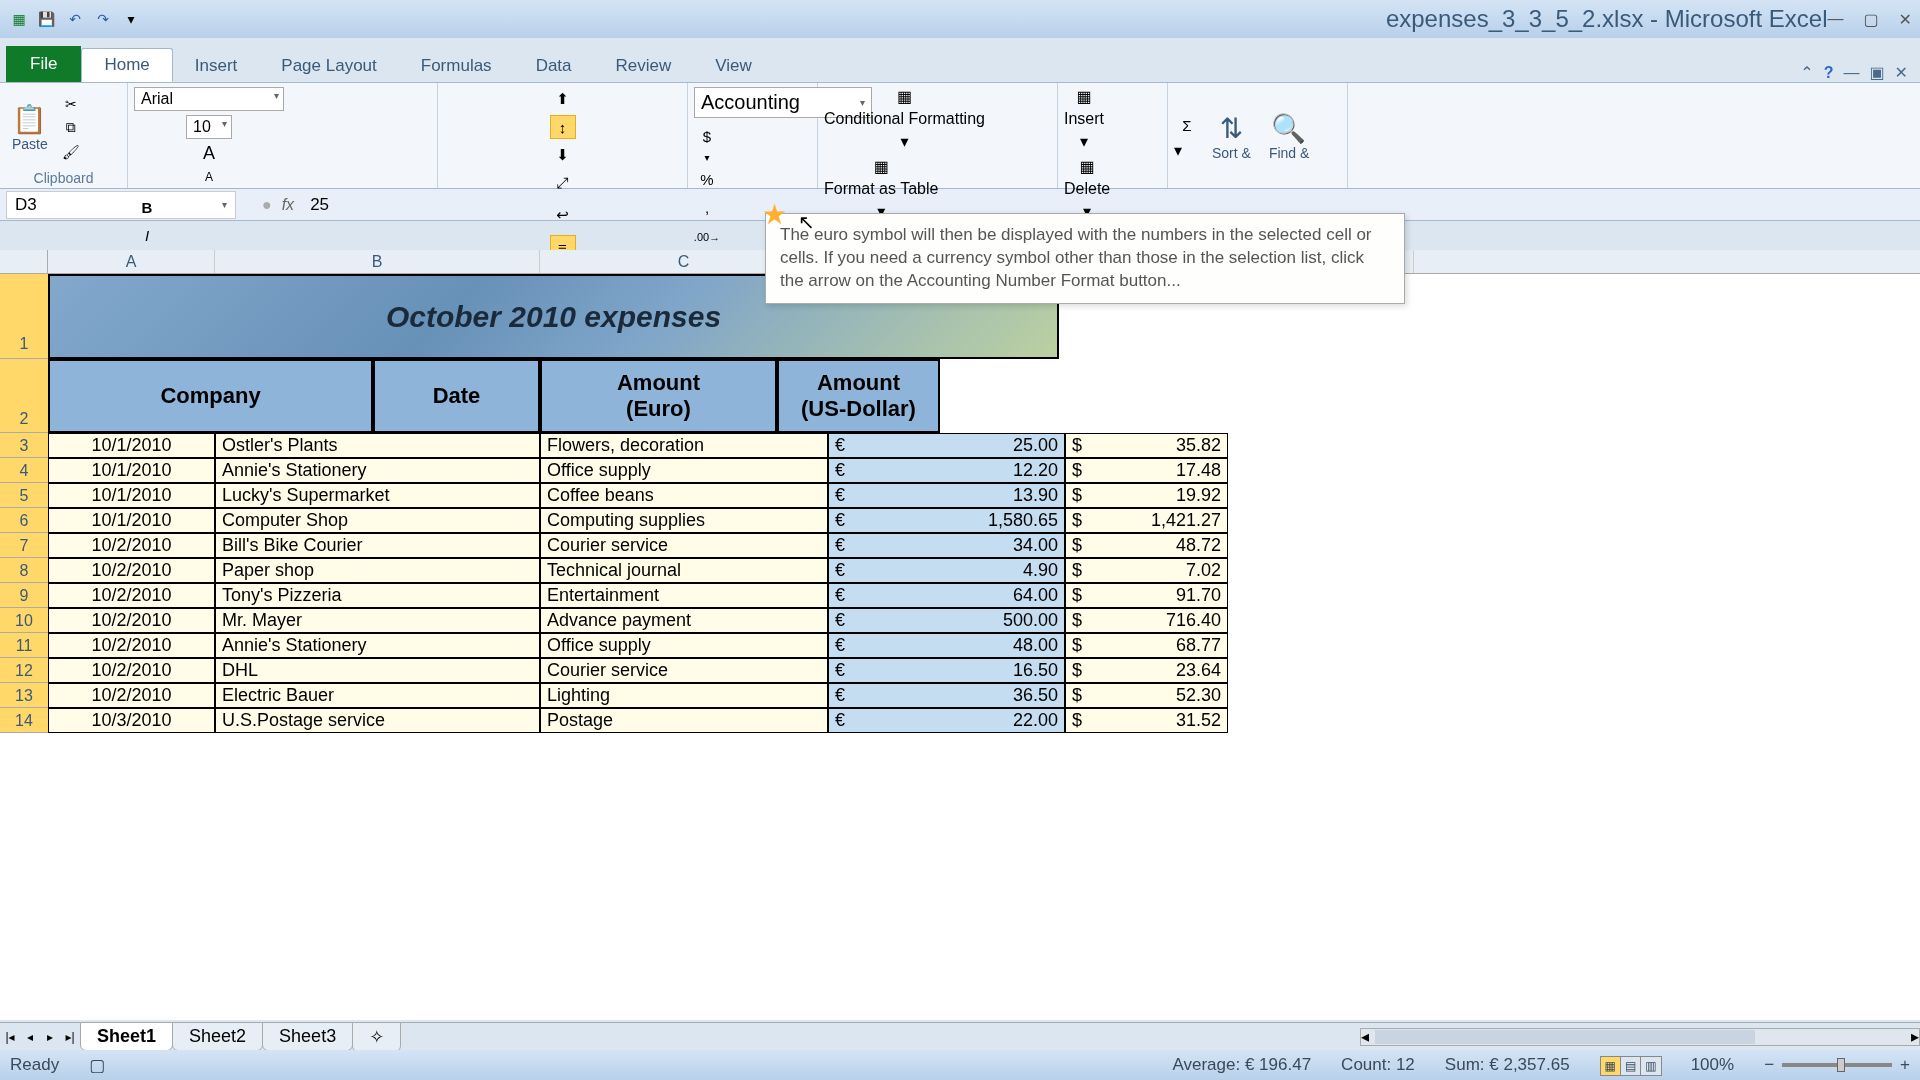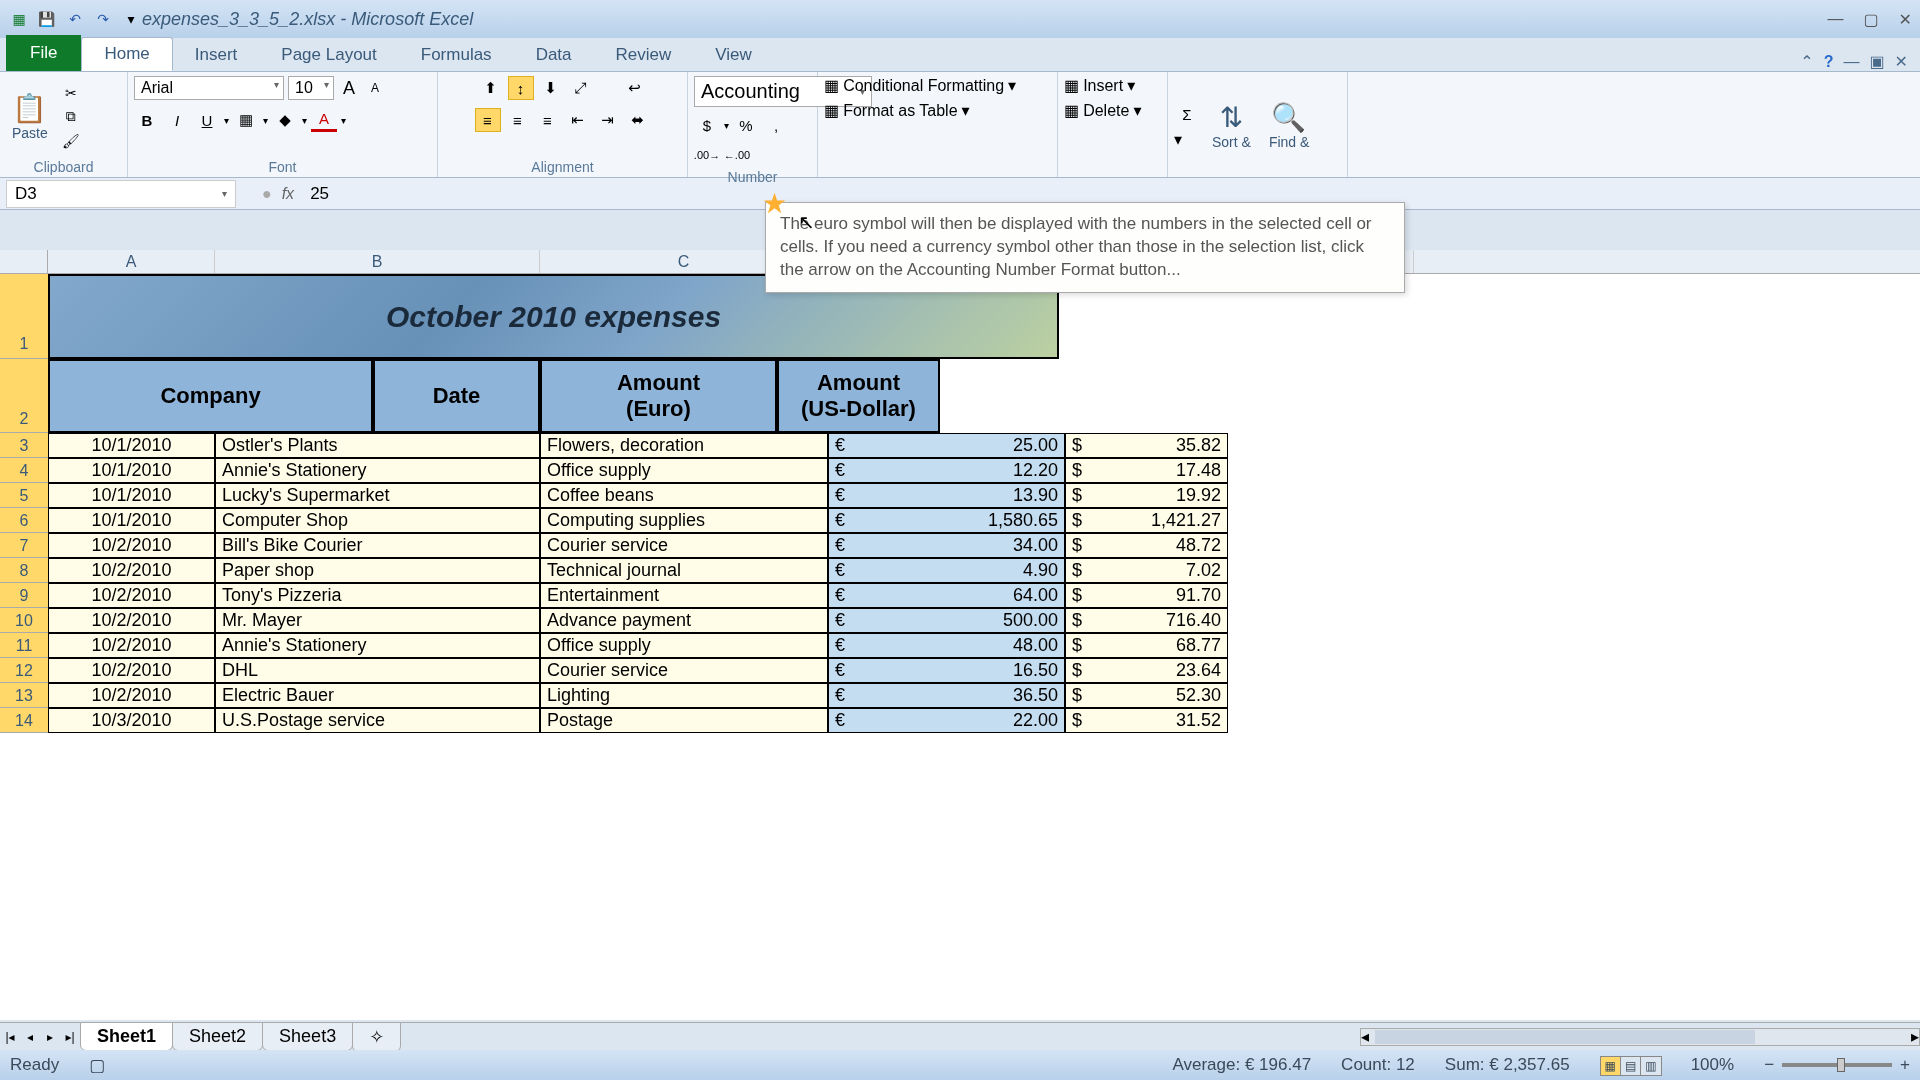--- a/index.html
+++ b/index.html
@@ -2,42 +2,42 @@
 <html><head>
 <meta charset="utf-8">
 <style>
 * { margin: 0; padding: 0; box-sizing: border-box; font-family: "Segoe UI", Tahoma, sans-serif; }
 body { background: #dce6f1; width: 1920px; height: 1080px; overflow: hidden; position: relative; }
 
 
 .titlebar { height: 38px; background: linear-gradient(#d4e4f5, #b8d0ea); display: flex; align-items: center; padding: 0 8px; }
 .qat { display: flex; gap: 6px; align-items: center; }
 .qat .ico { width: 22px; height: 22px; display: flex; align-items: center; justify-content: center; font-size: 14px; }
-.title { flex: 1; text-align: left; font-size: 18px; color: #3a5a7a; font-style: italic; }
+.title { flex: 1; text-align: right; font-size: 24px; color: #3a5a7a; }
 .winctrl { display: flex; gap: 20px; }
 .winctrl span { font-size: 16px; color: #555; cursor: default; }
 
 
-.tabrow { height: 34px; background: #dce6f1; display: flex; align-items: flex-end; padding-left: 6px; border-bottom: 1px solid #a5b8cc; }
+.tabrow { height: 45px; background: #dce6f1; display: flex; align-items: flex-end; padding-left: 6px; border-bottom: 1px solid #a5b8cc; }
 .tab { padding: 6px 22px; font-size: 17px; color: #3a5a7a; }
 .tab.file { background: #0f7a2a; color: #fff; border-radius: 0; padding: 8px 24px; }
 .tab.active { background: #fff; border: 1px solid #a5b8cc; border-bottom: 1px solid #fff; border-radius: 3px 3px 0 0; }
 .tabright { margin-left: auto; display: flex; gap: 10px; padding-right: 12px; align-items: center; }
 .tabright span { font-size: 16px; color: #4a6a8a; }
 
 
 .ribbon { height: 106px; background: #f3f6fb; display: flex; border-bottom: 1px solid #a5b8cc; position: relative; }
 .group { border-right: 1px solid #c5d2e0; display: flex; flex-direction: column; padding: 4px 6px 2px; }
 .group-body { flex: 1; display: flex; align-items: center; gap: 6px; }
 .group-label { text-align: center; font-size: 14px; color: #5a7a9a; padding-top: 2px; }
 .bigbtn { display: flex; flex-direction: column; align-items: center; padding: 2px 6px; font-size: 14px; color: #3a5a7a; }
 .bigbtn .gi { font-size: 28px; }
 .smbtn { width: 22px; height: 20px; display: flex; align-items: center; justify-content: center; font-size: 14px; }
 .col { display: flex; flex-direction: column; gap: 4px; }
-.row { display: flex; gap: 4px; align-items: center; }
+.row { display: flex; gap: 4px; align-items: center; flex-direction: column; }
 .combo { background: #fff; border: 1px solid #aaa; padding: 2px 18px 2px 6px; font-size: 16px; position: relative; }
 .combo::after { content: "▾"; position: absolute; right: 4px; font-size: 10px; color: #666; }
 .num-combo { border: 1px solid #aaa; background: #fff; padding: 3px 6px; font-size: 20px; display: flex; align-items: center; gap: 60px; }
 .num-combo::after { content: "▾"; font-size: 10px; color: #666; }
 .tgl { width: 26px; height: 24px; display: flex; align-items: center; justify-content: center; font-size: 15px; }
 .tgl.active { background: #ffd869; border: 1px solid #e0b020; }
 
 
 .tooltip { position: absolute; left: 765px; top: 130px; width: 640px; background: #fefefc; border: 1px solid #aaa; padding: 10px 14px; font-size: 17px; color: #555; line-height: 1.35; z-index: 50; box-shadow: 2px 2px 6px rgba(0,0,0,0.15); }
 .star { position: absolute; left: -4px; top: -18px; font-size: 28px; color: #ffb030; }

